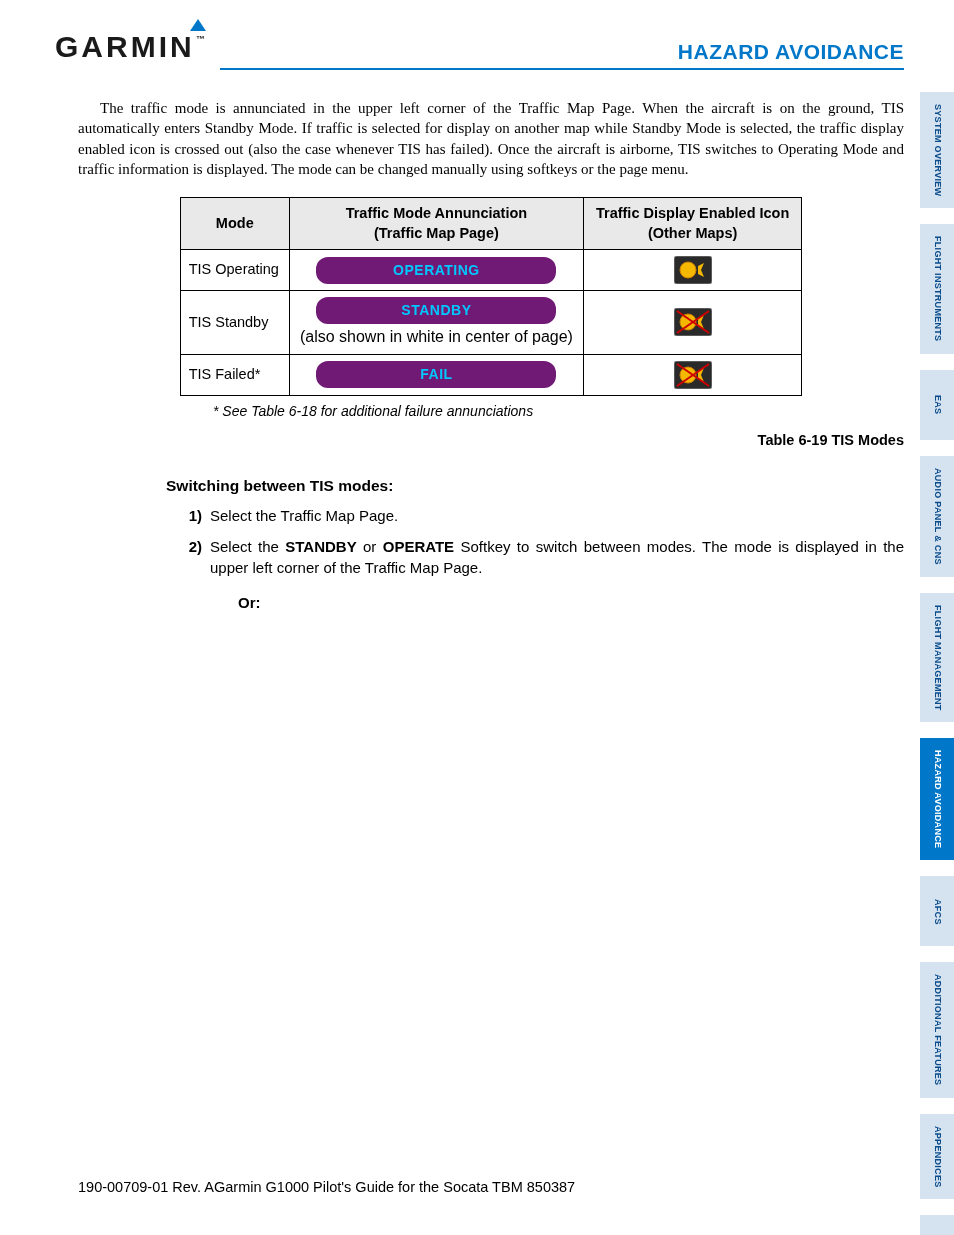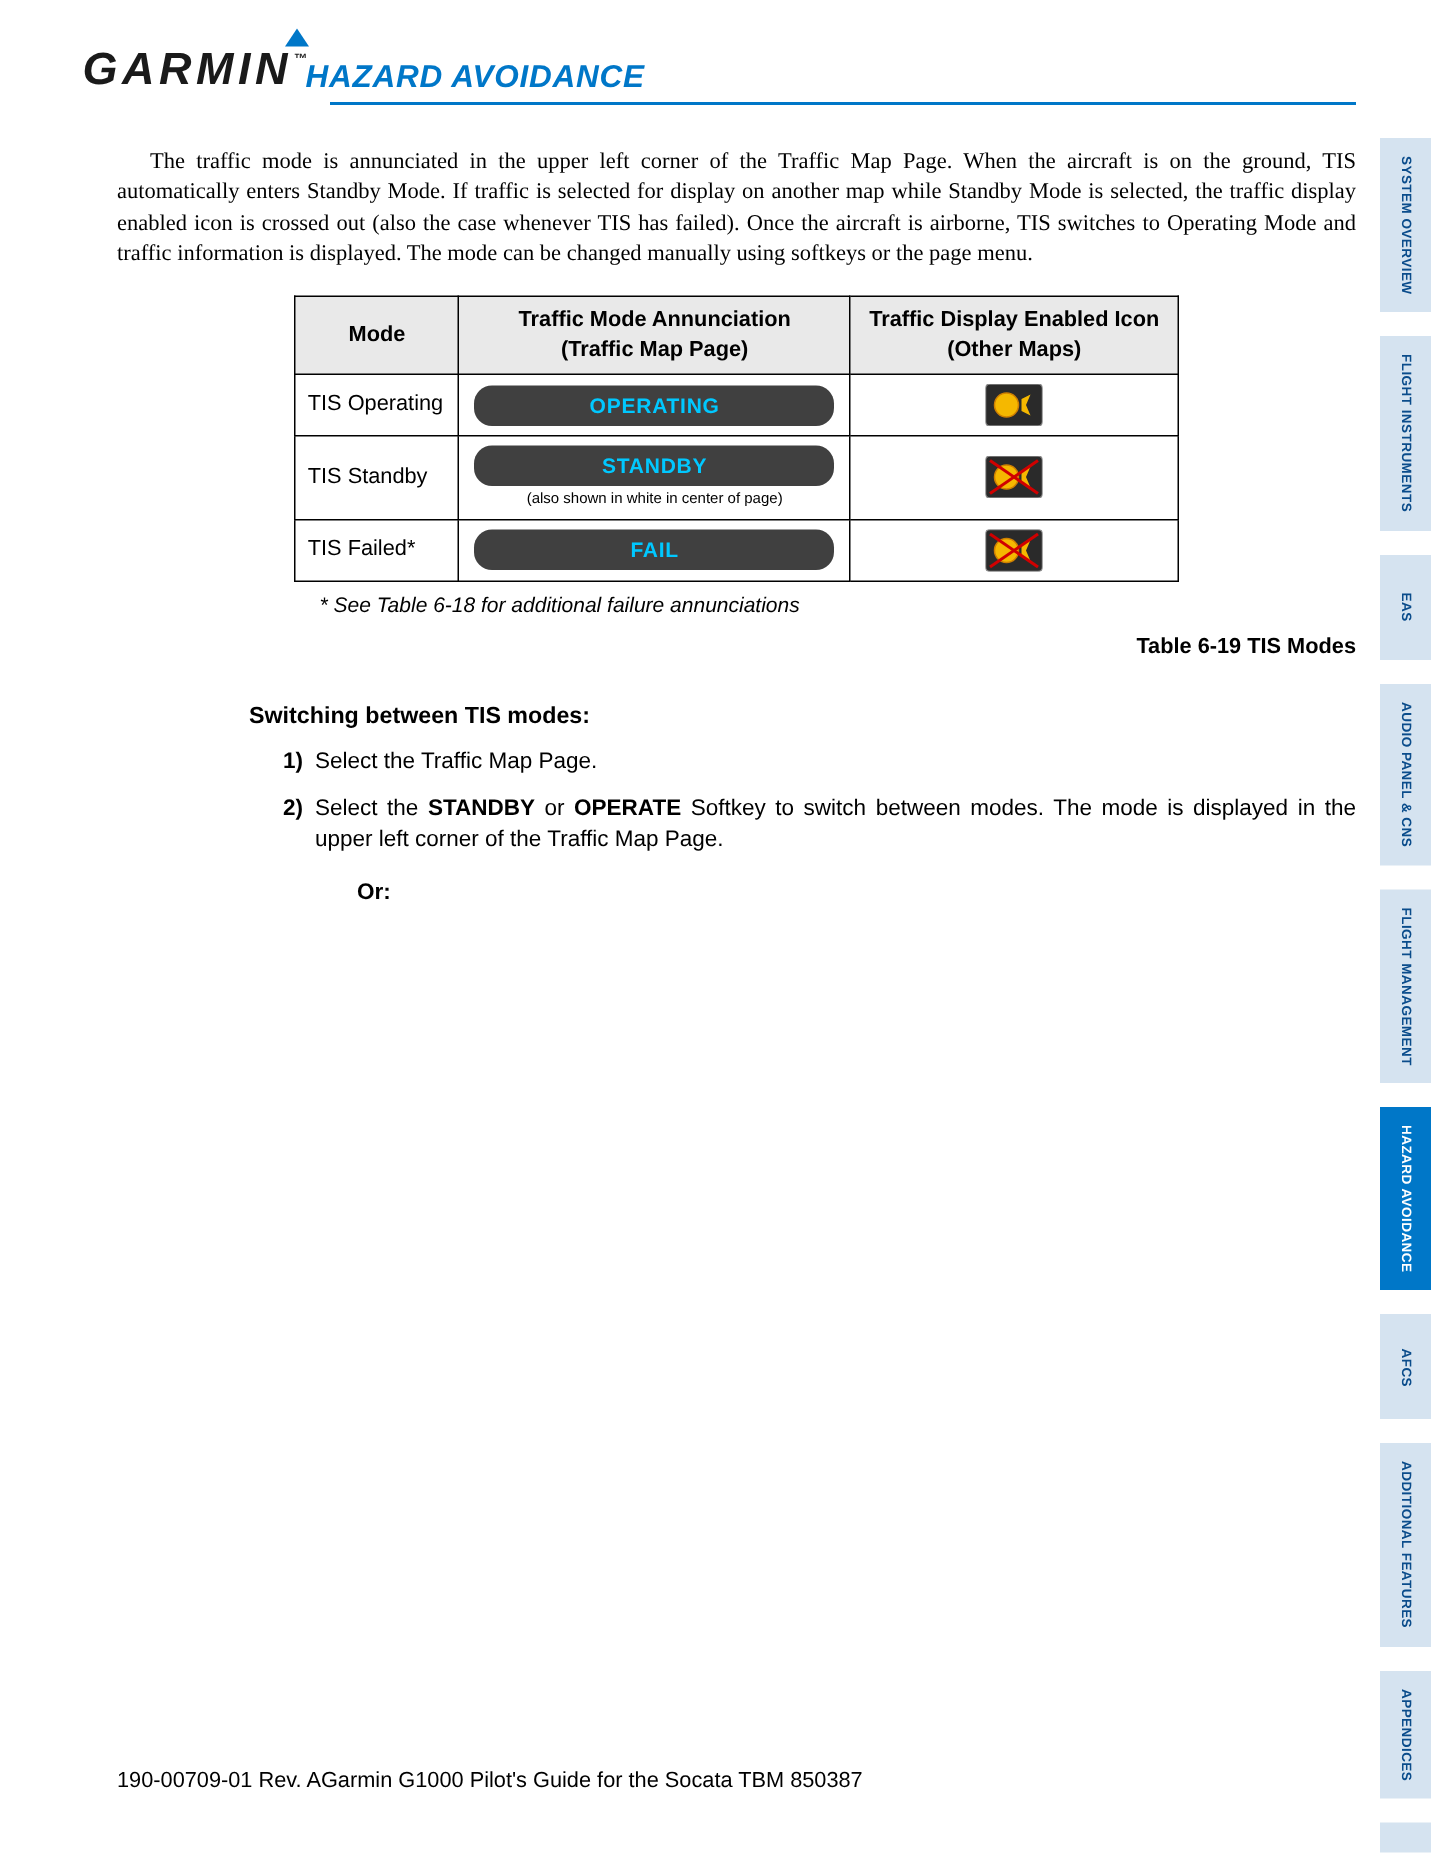--- a/index.html
+++ b/index.html
@@ -6,24 +6,23 @@
   body {
     font-family: "Myriad Pro", "Segoe UI", Arial, sans-serif;
     background: #fff;
     width: 954px;
     height: 1235px;
     position: relative;
     color: #000;
   }
   .header {
     display: flex;
-    justify-content: flex-start;
+    justify-content: space-between;
     align-items: flex-end;
     padding: 30px 50px 0 55px;
-    font-style: italic;
   }
   .logo {
     font-family: Arial, sans-serif;
     font-size: 30px;
     font-weight: 900;
     letter-spacing: 3px;
     color: #1a1a1a;
     position: relative;
   }
   .logo-tri {
@@ -66,23 +65,23 @@
     text-align: center;
   }
   .tbl td {
     border: 1px solid #000;
     padding: 6px 10px;
     text-align: center;
     vertical-align: middle;
     height: 32px;
   }
   .tbl td.mode-col { text-align: left; padding-left: 8px; white-space: nowrap; }
-  .annun-cell { background: #404040; color: #00c8ff; font-weight: 700; letter-spacing: 0.5px; font-size: 14px; padding: 4px 0; display:inline-block; min-width: 240px; border-radius: 12px; }
+  .annun-cell { background: #701a75; color: #00c8ff; font-weight: 700; letter-spacing: 0.5px; font-size: 14px; padding: 4px 0; display:inline-block; min-width: 240px; border-radius: 12px; }
   .annun-wrap { padding: 0; }
-  .annun-sub { font-size: 10px; color:#000; padding-top:2px;}
+  .annun-sub { font-size: 16px; color:#000; padding-top:2px;}
   .icon-cell svg { display: block; margin: 0 auto; }
   .foot-note { font-style: italic; font-size: 14px; margin-left: 135px; margin-top:4px;}
   .table-caption { text-align: right; font-weight: 700; font-size: 14.5px; margin-top: 10px; }
   .subhead { font-weight: 700; font-size: 15.5px; margin: 26px 0 8px 88px; }
   .steps { margin-left: 108px; font-size: 15px; line-height:1.4;}
   .steps .row { display:flex; margin-bottom:10px; }
   .steps .num { font-weight:700; min-width: 24px; text-align:right; padding-right:8px;}
   .steps .txt { flex:1; text-align: justify;}
   .or { font-weight:700; margin: 4px 0 10px 28px;}
   .sub-steps { margin-left: 118px; font-size:15px; line-height:1.7;}

